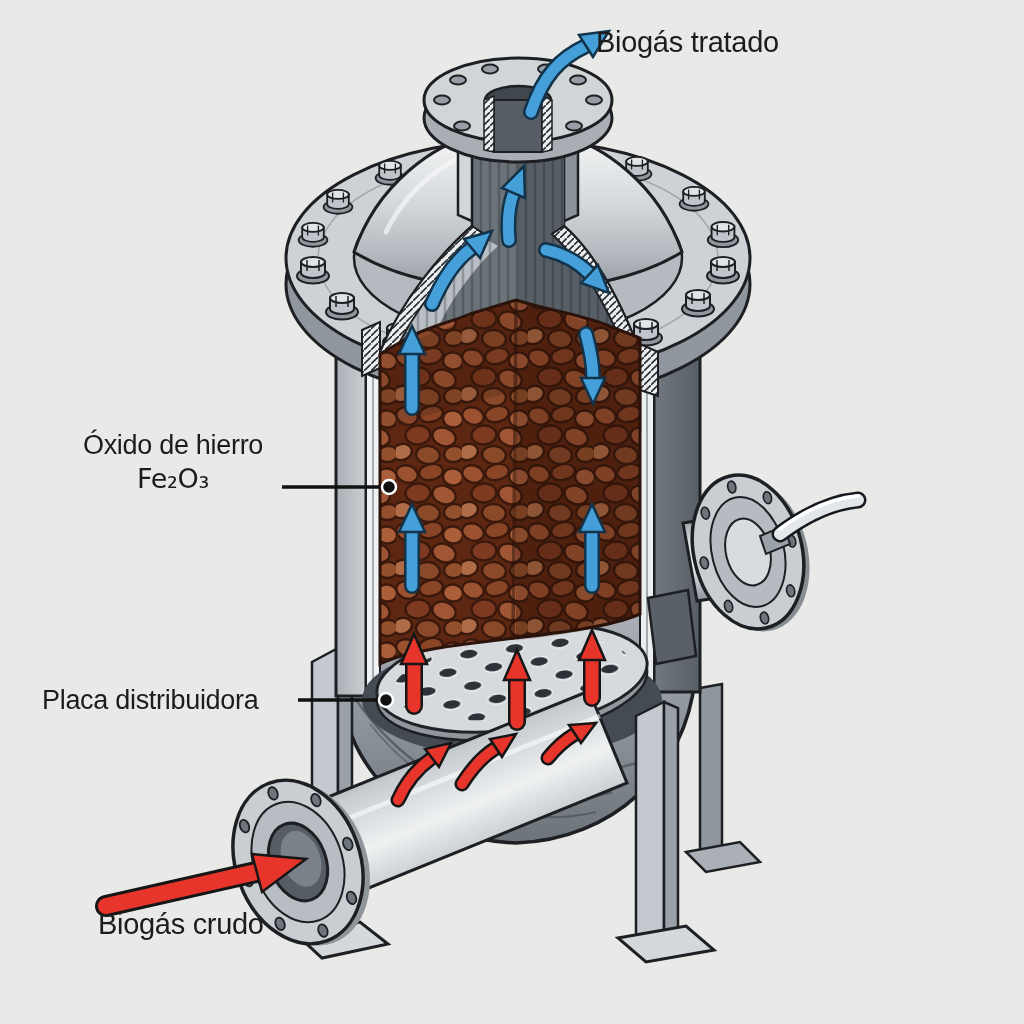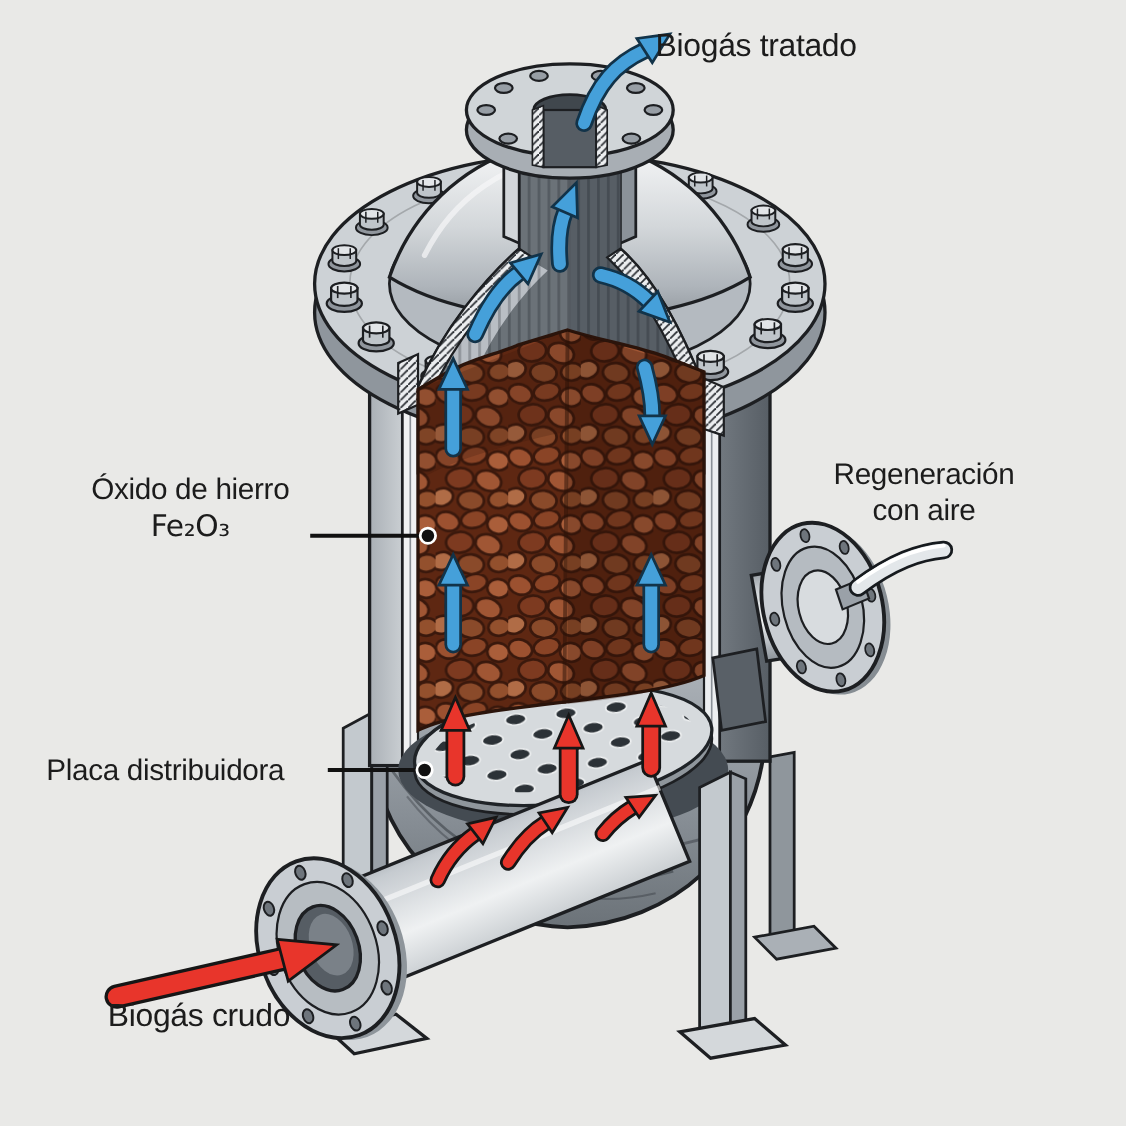--- a/index.html
+++ b/index.html
@@ -305,22 +305,18 @@
   </g>
 </svg>
 
 <div class="lbl" style="left:596px;top:26px;font-size:29px;">Biogás tratado</div>
 
 <div class="lbl center" style="left:38px;top:429px;width:270px;">
   <div>Óxido de hierro</div>
   <div class="formula">Fe₂O₃</div>
 </div>
 
-<div class="lbl center" style="left:730px;top:415px;width:220px;">
-  <div>Regeneración</div>
-  <div>con aire</div>
+
+<div class="lbl" style="left:98px;top:908px;font-size:29px;">Biogás crudo</div>
+
+<div class="lbl" style="left:42px;top:684px;">Placa distribuidora</div>
+
 </div>
 
-<div class="lbl" style="left:98px;top:908px;font-size:29px;">Biogás crudo</div>
-
-<div class="lbl" style="left:42px;top:684px;">Placa distribuidora</div>
-
-</div>
-
 </body></html>

